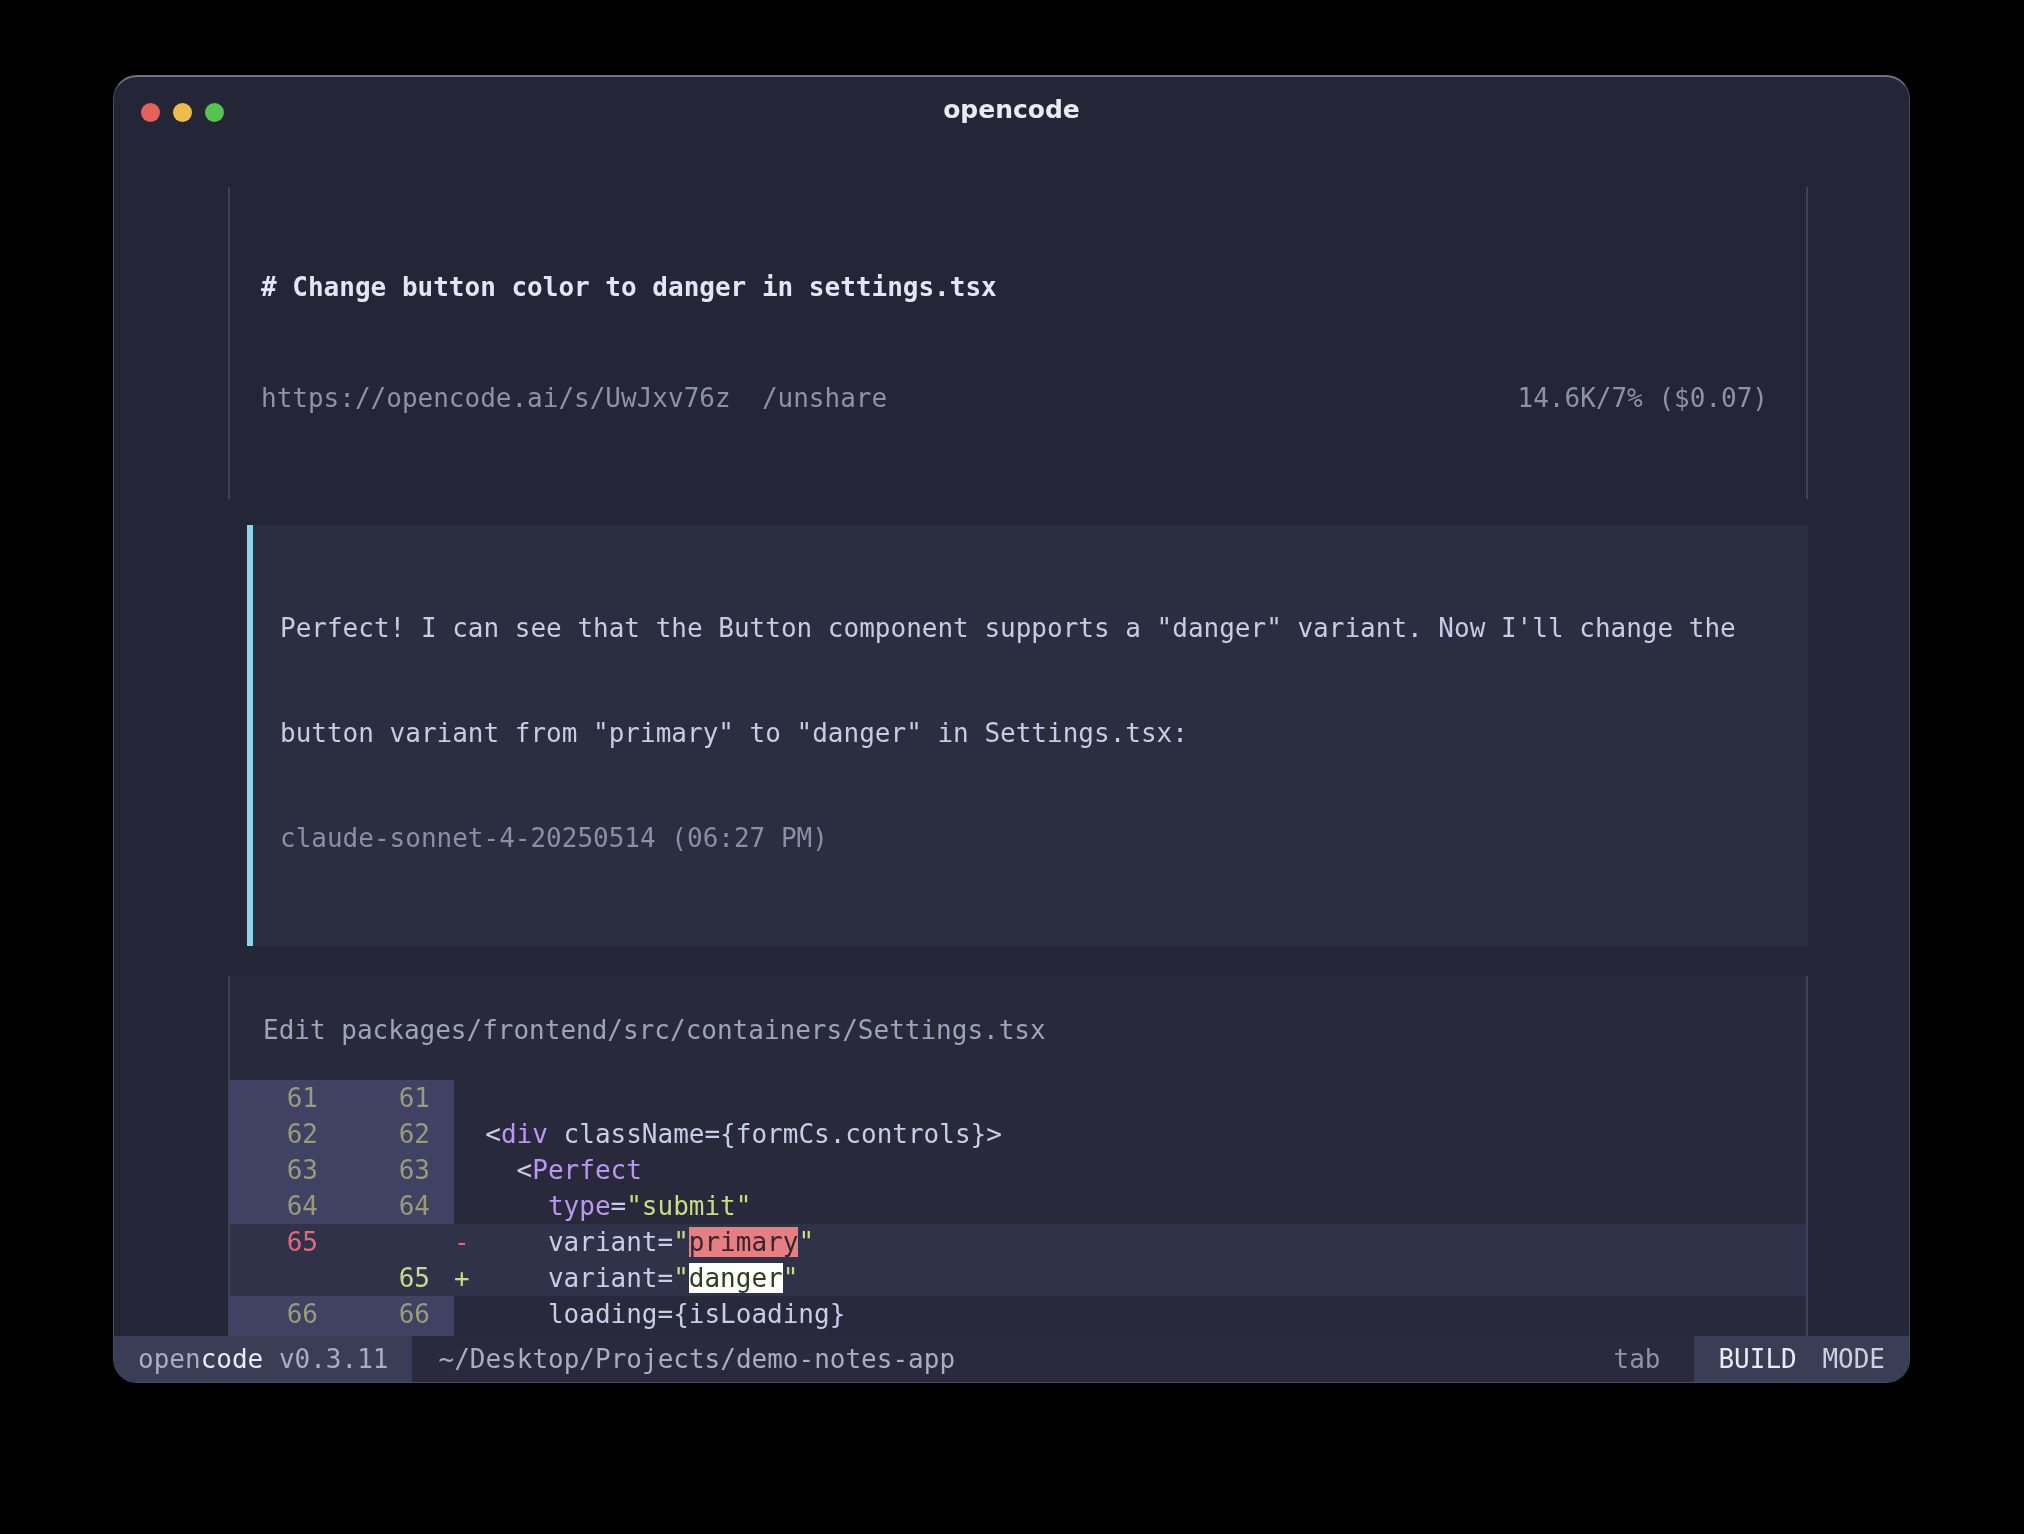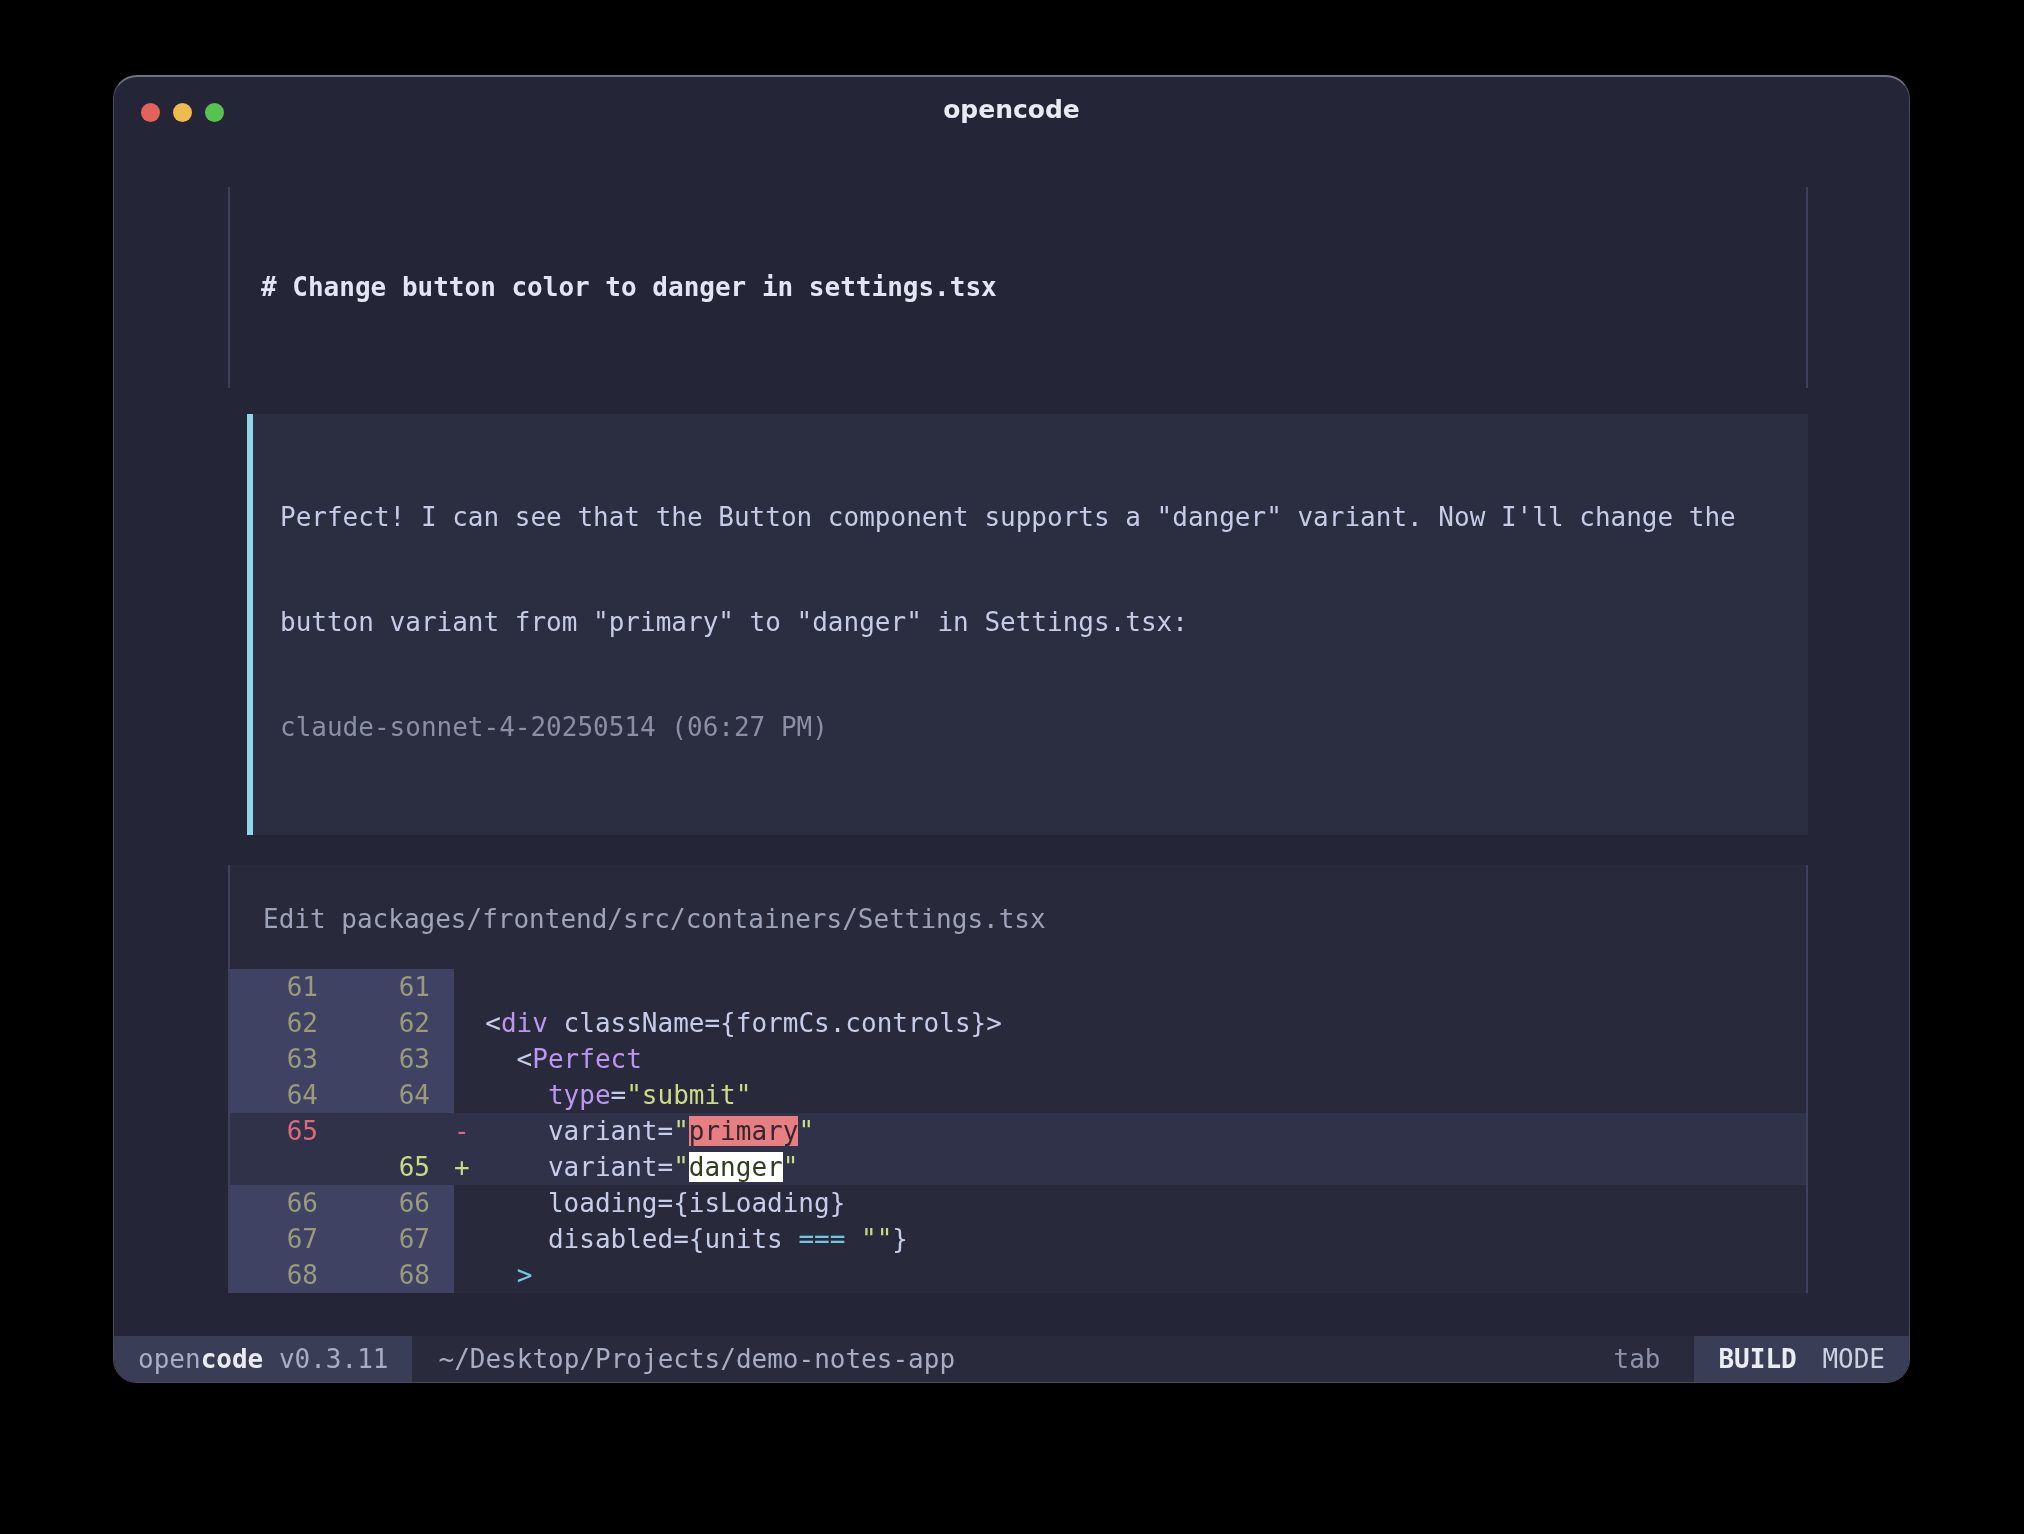--- a/index.html
+++ b/index.html
@@ -57,21 +57,21 @@
   .tk-delw { background:#e57f82; color:#3a2430; }
   .tk-addw { background:#ffffff; color:#323d1f;margin-top:36px; }
   
   .sbar { position:absolute; left:0; right:0; bottom:0; height:46px;
           background:#292b3c; display:flex; align-items:stretch;
           white-space:pre; font-size:26px; border-radius:0 0 13px 13px; }
   .chip { background:#3a3d56; display:flex; align-items:center; padding:0 24px;justify-content:space-between; }
   .chip.left { border-radius:0 0 0 13px; }
   .chip.right { border-radius:0 0 13px 0;gap:10px; }
   .sb-dim { color:#a9adc4; }
-  .sb-bright { color:#eaecf4; font-weight:bold; }
+  .sb-bright { color:#eaecf4; font-weight:normal; }
   .sb-path { color:#a9adc4; display:flex; align-items:center; margin-left:26px; }
   .sb-spacer { flex:1; }
   .sb-tab { color:#8e92a8; display:flex; align-items:center; margin-right:34px; }
   .mode-rest { color:#cdd0e0; }
 </style>
 </head>
 <body>
 
 <div class="window">
 
@@ -81,20 +81,24 @@
       <div class="light yellow"></div>
       <div class="light green"></div>
     </div>
     <div class="title">opencode</div>
   </div>
 
   <div class="content">
 
     <div class="hdr mono">
       <div class="hdr-title"># Change button color to danger in settings.tsx</div>
+      <div class="hdr-sub">
+        <span><span>https://opencode.ai/s/UwJxv76z</span><span class="unshare">/unshare</span></span>
+        <span>14.6K/7% ($0.07)</span>
+      </div>
     </div>
 
     <div class="msg first mono">
       <div>Perfect! I can see that the Button component supports a "danger" variant. Now I'll change the</div>
       <div>button variant from "primary" to "danger" in Settings.tsx:</div>
       <div class="meta">claude-sonnet-4-20250514 (06:27 PM)</div>
     </div>
 
     <div class="edit">
       <div class="edit-title mono">Edit packages/frontend/src/containers/Settings.tsx</div>

